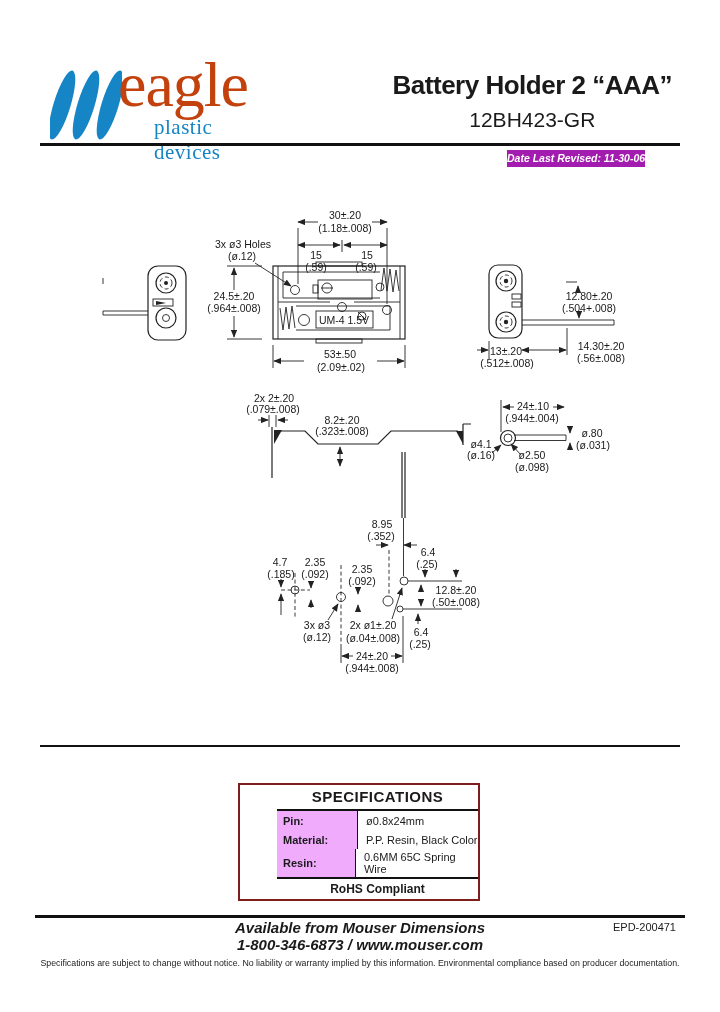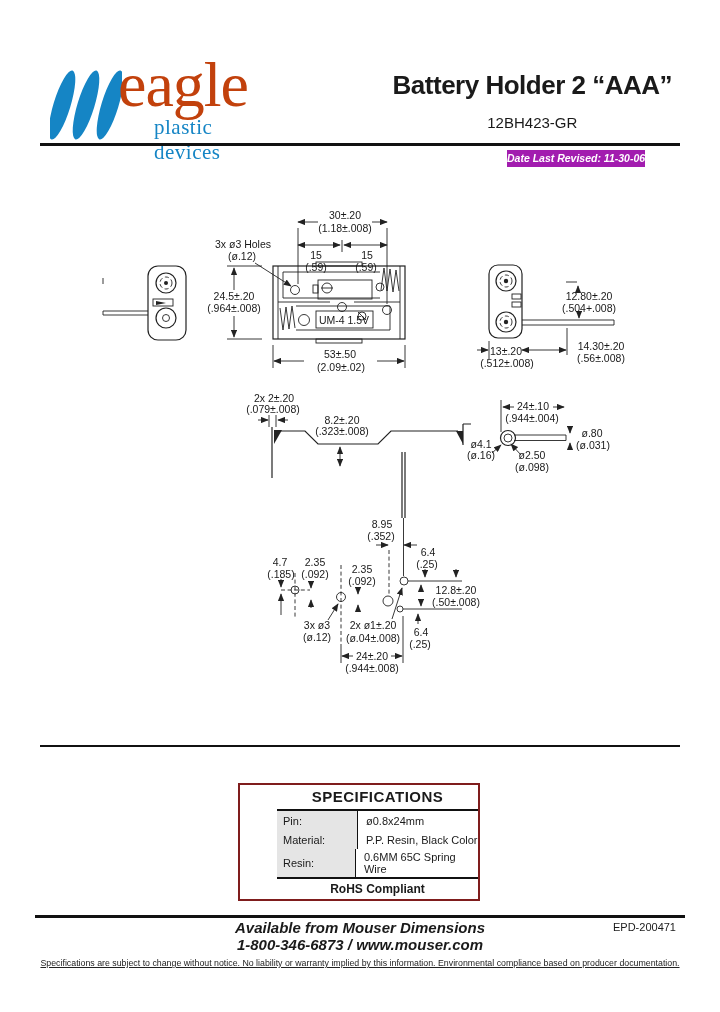--- a/index.html
+++ b/index.html
@@ -7,51 +7,51 @@
         font-family:"Liberation Sans",sans-serif;color:#1a1a1a;overflow:hidden;}
   
   .logo{position:absolute;left:50px;top:64px;width:230px;height:80px;}
   .logo-slashes{position:absolute;left:0;top:2px;}
   .logo-name{position:absolute;left:68px;top:-14px;font-family:"Liberation Serif",serif;
              font-size:64px;line-height:1.1;color:#c2410c;letter-spacing:-1px;}
   .logo-tagline{position:absolute;left:76px;top:51px;font-family:"Liberation Serif",serif;
                 font-size:21px;color:#1585c5;letter-spacing:.5px;margin-left:28px;}
   .title-block{position:absolute;right:48px;top:70px;text-align:center;}
   .doc-title{font-size:26px;font-weight:bold;letter-spacing:-.5px;white-space:nowrap;}
-  .part-number{font-size:15px;margin-top:13px;text-align:center;}
+  .part-number{font-size:21px;margin-top:7px;text-align:center;}
   .rule{position:absolute;background:#111;}
   .rev-badge{position:absolute;left:507px;top:150px;width:138px;height:17px;background:#a21caf;
              color:#fff;font-size:10.5px;font-weight:bold;font-style:italic;text-align:center;
              line-height:17px;white-space:nowrap;}
   
   .drawing{position:absolute;left:0;top:180px;}
   .drawing text{font-family:"Liberation Sans",sans-serif;font-size:10.5px;fill:#191919;}
   .ln{stroke:#222;stroke-width:1.2;fill:none;}
   .thin{stroke:#222;stroke-width:0.9;fill:none;}
   .dash{stroke:#222;stroke-width:0.9;fill:none;stroke-dasharray:4,2.6;}
   .fillb{fill:#222;stroke:none;}
   .units-note{position:absolute;left:0;top:722px;width:696px;text-align:center;
               font-size:13px;font-weight:bold;}
   
   .specs{position:absolute;left:238px;top:783px;width:242px;border:2px solid #7f1d1d;
          box-sizing:border-box;background:#fff;padding-left:37px;}
   .specs-title{border-bottom:2px solid #111;text-align:center;font-size:15px;font-weight:bold;
                padding:3px 0 4px 0;letter-spacing:.5px;}
   .specs-row{display:flex;align-items:center;min-height:19px;}
-  .specs-label{width:74px;background:#e5e5e5;border-right:1.5px solid #111;font-size:11px;
-               font-weight:normal;padding:2px 0 2px 6px;align-self:stretch;display:flex;align-items:center;}
+  .specs-label{width:74px;background:#f0abfc;border-right:1.5px solid #111;font-size:11px;
+               font-weight:bold;padding:2px 0 2px 6px;align-self:stretch;display:flex;align-items:center;}
   .specs-value{font-size:11px;padding:2px 0 2px 8px;}
   .specs-compliance{border-top:2px solid #111;text-align:center;font-size:12px;font-weight:bold;
                     padding:3px 0;}
   
   .footer-center{position:absolute;left:0;top:920px;width:720px;text-align:center;
                  font-weight:bold;font-style:italic;font-size:15px;line-height:16.5px;}
   .doc-number{position:absolute;right:44px;top:921px;font-size:11px;}
   .disclaimer{position:absolute;left:0;top:958px;width:720px;text-align:center;font-size:8.8px;
-              color:#222;text-decoration:underline;}
+              color:#222;}
 </style>
 </head>
 <body>
 
 <div class="page">
 
   <div class="logo">
     <svg class="logo-slashes" width="72" height="78" viewBox="0 0 72 78">
       <ellipse cx="12" cy="39" rx="8.5" ry="36" transform="rotate(17 12 39)" fill="#1585c5"></ellipse>
       <ellipse cx="36" cy="39" rx="8.5" ry="36" transform="rotate(17 36 39)" fill="#1585c5"></ellipse>

